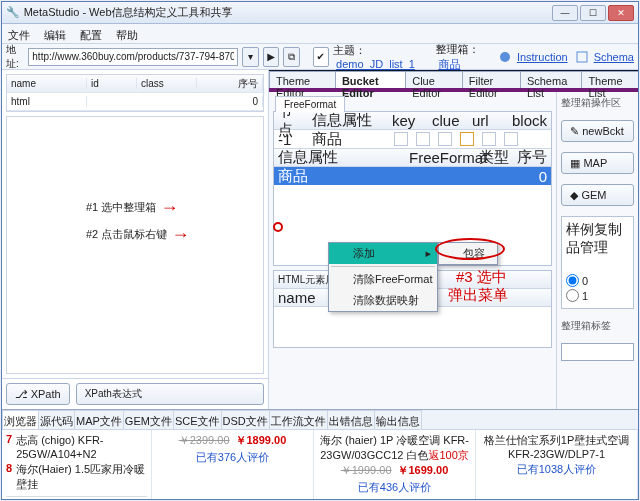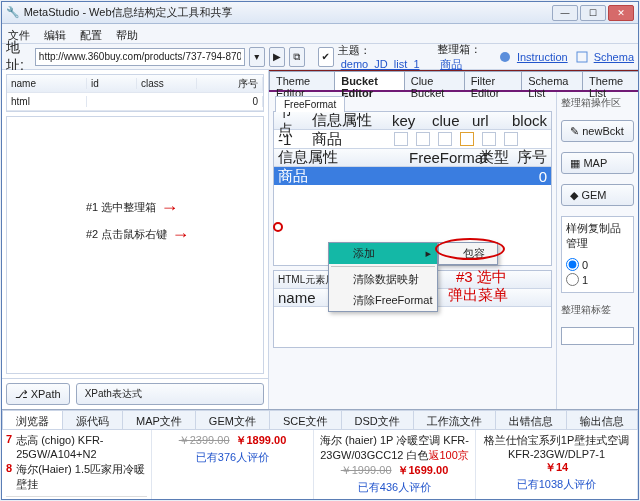--- a/index.html
+++ b/index.html
@@ -5,40 +5,40 @@
 *{box-sizing:border-box;margin:0;padding:0;font-family:"Microsoft YaHei","SimSun",Arial,sans-serif;font-size:11px;color:#222}
 body{background:#e9eef6;width:640px;height:501px;overflow:hidden;position:relative}
 .win{border:1px solid #5a7db5;background:#fff;width:638px;height:499px;position:absolute;left:1px;top:1px;display:flex;flex-direction:column}
 .titlebar{height:22px;background:linear-gradient(#f3f6fb,#dde7f5);border-bottom:1px solid #a9bbd6;display:flex;align-items:center;padding:0 4px}
 .titlebar .t{margin-left:4px;font-size:11px}
 .winbtns{margin-left:auto;display:flex;gap:2px}
 .winbtns span{width:26px;height:16px;border:1px solid #99a9c4;background:#e8eef7;display:flex;align-items:center;justify-content:center;font-size:9px;border-radius:2px}
 .winbtns .cl{background:#d66a6a;border-color:#b94444;color:#fff}
 .menubar{height:20px;background:#f3f6fb;border-bottom:1px solid #cbd5e6;display:flex;align-items:flex-end;padding:0 6px;gap:14px}
 .addrbar{height:26px;background:#f3f6fb;border-bottom:1px solid #cbd5e6;display:flex;align-items:center;padding:0 4px;gap:4px}
-.addrbar .lbl{font-size:14px}
+.addrbar .lbl{font-size:10px}
 .addrbar input{flex:0 0 210px;height:18px;border:1px solid #9aa9c2;padding:0 3px;font-size:10px}
 .ibtn{width:20px;height:20px;border:1px solid #9aa9c2;background:#eef3fa;display:flex;align-items:center;justify-content:center;border-radius:2px;font-size:10px}
 .addrbar .spacer{width:6px}
 .addrbar .kv{font-size:11px}
 .addrbar .link{color:#2255cc;text-decoration:underline;margin-left:3px}
 .rblock{display:flex;align-items:center;gap:3px;margin-left:4px}
 .rblock svg{width:12px;height:12px}
 .content{flex:1;display:flex;overflow:hidden}
 .left{width:272px;border-right:1px solid #cbd5e6;display:flex;flex-direction:column;background:#fff}
 .tbl{border:1px solid #cbd5e6;margin:4px;flex:0 0 auto}
 .tbl .hdr,.tbl .row{display:flex;height:18px;align-items:center;border-bottom:1px solid #e0e6f0}
 .tbl .hdr{background:linear-gradient(#fafcfe,#e8eef7)}
 .tbl .c{padding:0 4px;border-right:1px solid #e0e6f0;font-size:10px}
 .tbl .c1{width:80px}.tbl .c2{width:50px}.tbl .c3{width:60px}.tbl .c4{flex:1;text-align:right}
 .tree{flex:1;margin:0 4px 4px;border:1px solid #cbd5e6;padding:4px;font-size:10px}
 .leftbtm{display:flex;gap:6px;padding:4px;border-top:1px solid #cbd5e6}
 .btn{height:22px;padding:0 8px;border:1px solid #9aa9c2;background:linear-gradient(#fafcfe,#e8eef7);border-radius:3px;display:inline-flex;align-items:center;gap:3px;font-size:10px}
 .right{flex:1;display:flex;flex-direction:column;background:#f6f8fc}
-.tabs{display:flex;height:22px;border-bottom:3px solid #701a75;background:#7f1d1d;font-size:10px}
+.tabs{display:flex;height:22px;border-bottom:5px solid #701a75;background:#0f172a;font-size:10px}
 .tabs span{padding:3px 6px;border:1px solid #9aa9c2;border-bottom:none;margin-right:-1px;background:#eef3fa;position:relative;top:1px}
 .tabs span.act{background:#fff;font-weight:bold}
 .rbody{flex:1;display:flex;overflow:hidden}
 .rmain{flex:1;padding:4px;display:flex;flex-direction:column;gap:4px;overflow:hidden}
 .rside{width:82px;border-left:1px solid #cbd5e6;padding:4px;display:flex;flex-direction:column;gap:10px;background:#f6f8fc}
 .box{border:1px solid #b7c3d9;background:#fff}
 .box .bh{height:18px;border-bottom:1px solid #cbd5e6;background:linear-gradient(#fafcfe,#e8eef7);padding:0 4px;display:flex;align-items:center;font-size:10px}
 .grid{display:flex;flex-direction:column}
 .grid .gh,.grid .gr{display:flex;height:18px;align-items:center}
 .grid .gh{background:linear-gradient(#fafcfe,#e8eef7);border-bottom:1px solid #cbd5e6}
@@ -50,36 +50,36 @@
 .ctxmenu{position:absolute;border:1px solid #8a9ab5;background:#f5f5f5;box-shadow:2px 2px 4px rgba(0,0,0,.25);font-size:11px}
 .ctxmenu .mi{padding:3px 26px 3px 24px;white-space:nowrap;position:relative}
 .ctxmenu .mi.hov{background:#14b8a6}
 .ctxmenu .sep{height:1px;background:#c5c5c5;margin:2px 2px}
 .arrow{position:absolute;right:6px;top:4px}
 .anno{position:absolute;color:#d40000;font-size:15px;font-weight:normal;white-space:nowrap}
 .oval{position:absolute;border:2px solid #d40000;border-radius:50%}
 .rarrow{color:#d40000;font-size:18px}
 .footer{height:90px;border-top:1px solid #9aa9c2;background:#fff;display:flex;flex-direction:column}
 .ftabs{display:flex;height:20px;background:#eef3fa;border-bottom:1px solid #cbd5e6;font-size:10px}
-.ftabs span{padding:3px 13px;border:1px solid #cbd5e6;border-bottom:none;margin-right:-1px;background:#eef3fa}
+.ftabs span{padding:3px 1px;border:1px solid #cbd5e6;border-bottom:none;margin-right:-1px;background:#eef3fa}
 .ftabs span.act{background:#fff}
 .prods{flex:1;display:flex;overflow:hidden}
 .pl{width:150px;border-right:1px solid #e0e6f0;padding:3px 4px;font-size:10px}
 .pl .pi{display:flex;gap:4px;margin-bottom:2px}
 .pl .rk{color:#d40000;font-weight:bold}
 .pl .hist{border-top:1px solid #ddd;margin-top:4px;padding-top:3px;font-weight:bold;font-size:12px}
 .pc{flex:1;display:flex}
 .pcol{flex:1;border-right:1px solid #e0e6f0;padding:3px 5px;font-size:10px;text-align:center}
 .pcol .nm{color:#222}
 .pcol .ret{color:#d40000}
 .pcol .op{color:#999;text-decoration:line-through;margin-right:6px}
 .pcol .np{color:#d40000;font-weight:bold}
 .pcol .rv{color:#2255cc;margin-top:2px;display:inline-block}
 .grp{border:1px solid #b7c3d9;padding:4px;background:#fff}
-.grp .gt{font-size:11px;margin-bottom:7px}
+.grp .gt{font-size:14px;margin-bottom:17px}
 .radio{display:flex;align-items:center;gap:3px;font-size:10px;margin:2px 0}
 .fftab{display:inline-block;border:1px solid #b7c3d9;border-bottom:none;background:#fff;padding:2px 8px;font-size:10px;margin-left:2px;margin-bottom:-1px;position:relative;z-index:1}
 .small{font-size:10px;color:#555}
 </style>
 </head>
 <body>
 
 <div class="win">
   <div class="titlebar">
     <span>🔧</span>
@@ -145,21 +145,21 @@
             <span>XPath</span>
           </button>
         <button class="btn" style="flex:1">XPath表达式</button>
       </div>
     </div>
 
     <div class="right">
       <div class="tabs">
         <span>Theme Editor</span>
         <span class="act">Bucket Editor</span>
-        <span>Clue Bucket</span>
+        <span>Clue Editor</span>
         <span>Filter Editor</span>
         <span>Schema List</span>
         <span>Theme List</span>
       </div>
       <div class="rbody">
         <div class="rmain">
           <div>
             <span class="fftab">FreeFormat</span>
             <div class="box">
               <div class="grid">
@@ -275,33 +275,32 @@
           <div><span class="op">￥2399.00</span><span class="np">￥1899.00</span></div>
           <span class="rv">已有376人评价</span>
         </div>
         <div class="pcol">
           <div><span class="nm">海尔 (haier) 1P 冷暖空调 KFR-23GW/03GCC12 白色</span><span class="ret">返100京</span></div>
           <div><span class="op">￥1999.00</span><span class="np">￥1699.00</span></div>
           <span class="rv">已有436人评价</span>
         </div>
         <div class="pcol">
           <div><span class="nm">格兰仕怡宝系列1P壁挂式空调KFR-23GW/DLP7-1</span></div>
-          <div><span class="np">￥14</span></div>
           <span class="rv">已有1038人评价</span>
         </div>
       </div>
     </div>
   </div>
 </div>
 
 <div class="ctxmenu" style="left:328px;top:242px;width:110px">
   <div class="mi hov"><span>添加</span><span class="arrow">▸</span></div>
   <div class="sep"></div>
+  <div class="mi">清除FreeFormat</div>
   <div class="mi">清除数据映射</div>
-  <div class="mi">清除FreeFormat</div>
 </div>
 <div class="ctxmenu" style="left:438px;top:242px;width:60px">
   <div class="mi">包容</div>
 </div>
 
 <div class="anno" style="left:86px;top:195px"><span>#1  选中整理箱</span> <span class="rarrow">→</span></div>
 <div class="anno" style="left:86px;top:222px"><span>#2  点击鼠标右键</span> <span class="rarrow">→</span></div>
 <span class="anno" style="left:273px;top:222px;width:10px;height:10px;border:2px solid #d40000;border-radius:50%"></span>
 <span class="oval" style="left:435px;top:238px;width:70px;height:22px"></span>
 <div class="anno" style="left:456px;top:268px">#3  选中</div>

